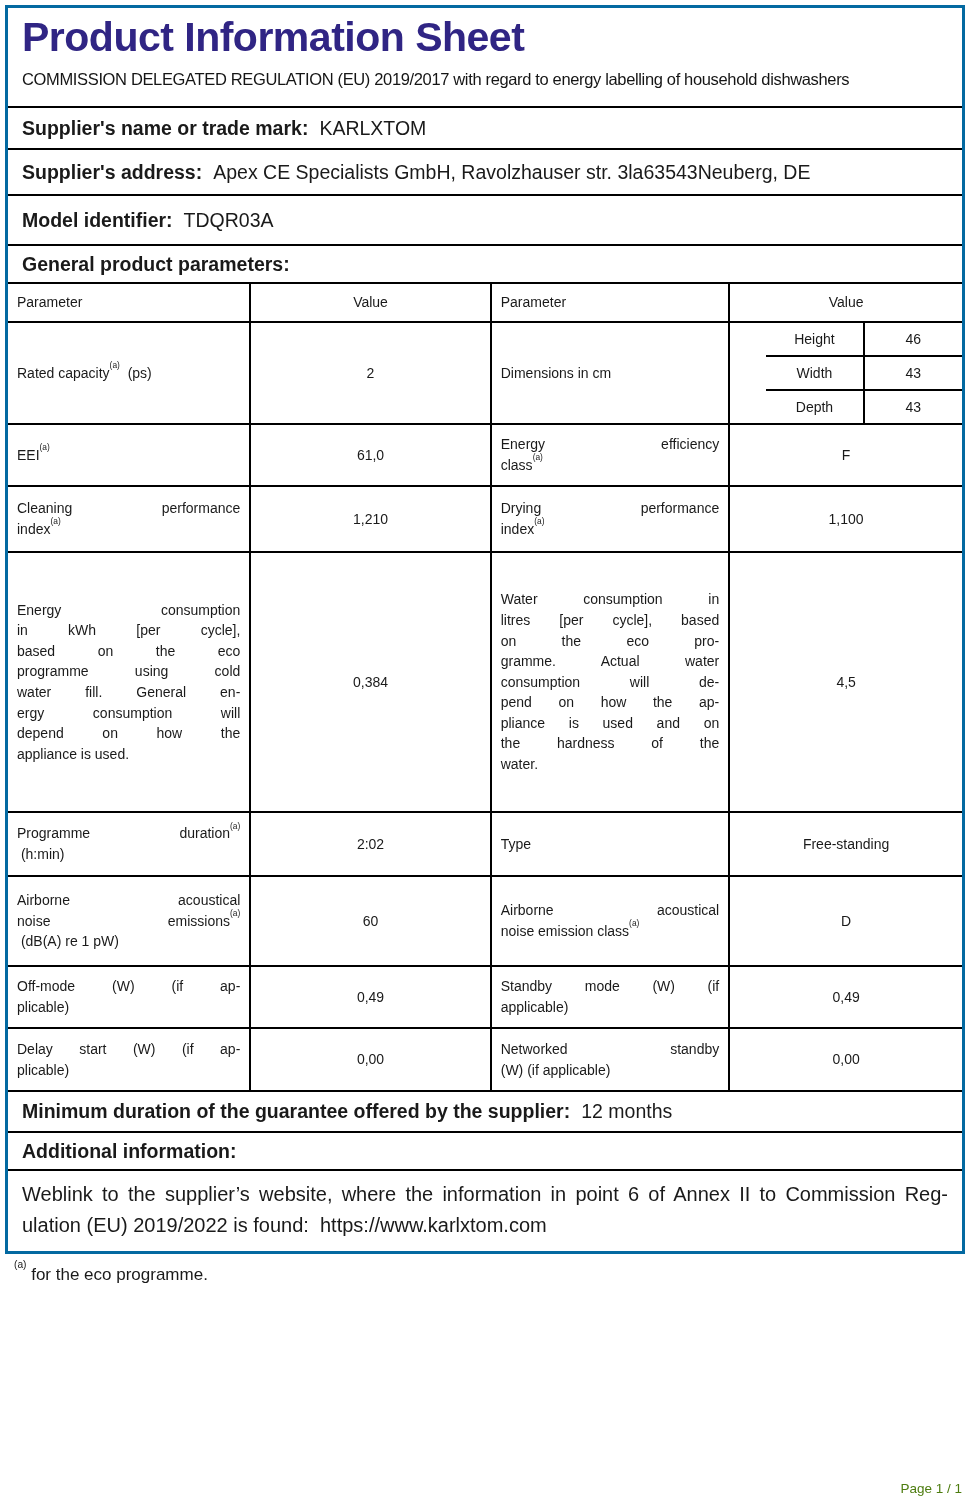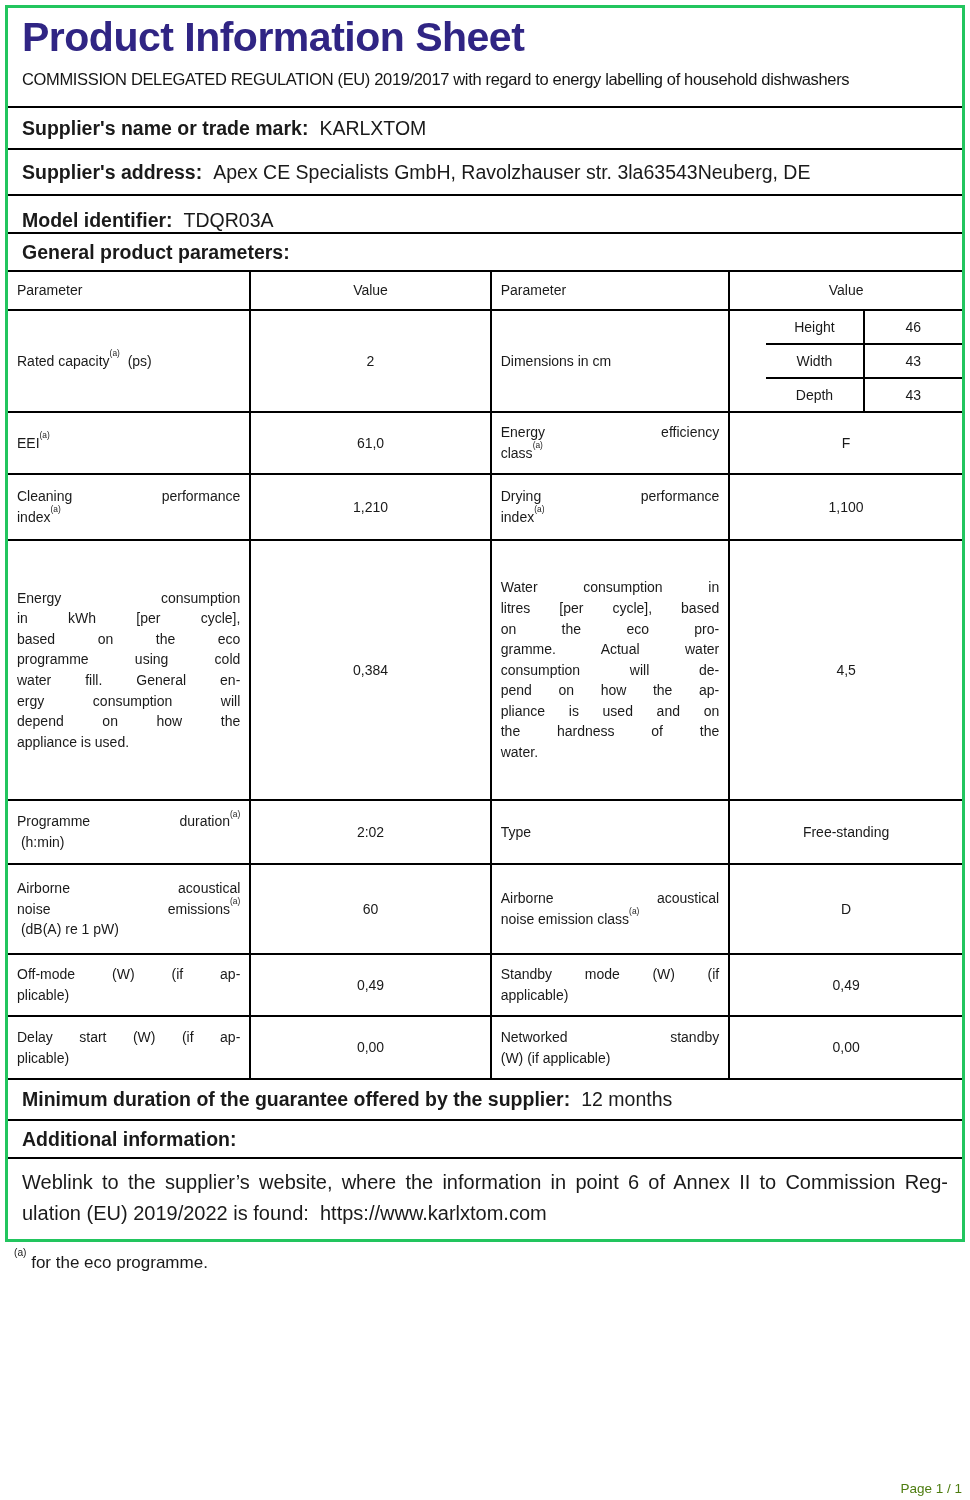--- a/index.html
+++ b/index.html
@@ -8,38 +8,38 @@
     width:970px; height:1500px;
     font-family:"Liberation Sans", sans-serif;
     color:#1a1a1a;
     position:relative;
     overflow:hidden;
   }
   .page { position:relative; width:970px; height:1500px; background:#fff; }
   .doc {
     margin:5px 5px 0 5px;
     width:960px;
-    border:3px solid #22c55e;
+    border:3px solid #0369a1;
     background:#fff;
   }
   .block { border-top:2px solid #000; }
   .title-block { border-top:none; height:98px; padding:6px 14px 0 14px; }
   h1.title {
     font-size:41px; font-weight:bold; letter-spacing:-0.5px;
     color:#302584; line-height:1.15;
   }
   .reg {
     margin-top:9px; font-size:16.5px; letter-spacing:-0.35px;
     color:#151515; white-space:nowrap;
   }
   .info-row {
     display:flex; align-items:center; gap:11px;
     padding:0 14px; font-size:19.5px;
   }
-  .h-name { height:42px; } .h-addr { height:46px; } .h-model { height:38px;align-items:flex-end; }
+  .h-name { height:42px; } .h-addr { height:46px; } .h-model { height:50px; }
   .h-general { height:38px;text-align:right; } .h-guarantee { height:41px; } .h-addinfo { height:38px; }
   .lbl { font-weight:bold; white-space:nowrap; }
   .val { font-weight:normal; }
 
   table.params {
     width:100%; border-collapse:collapse; border-style:hidden;
     table-layout:fixed; font-size:14px;padding-left:39px;
   }
   col.c1 { width:25.4%; } col.c2 { width:25.2%; } col.c3 { width:25.0%; } col.c4 { width:24.4%; }
   .params th, .params td {

